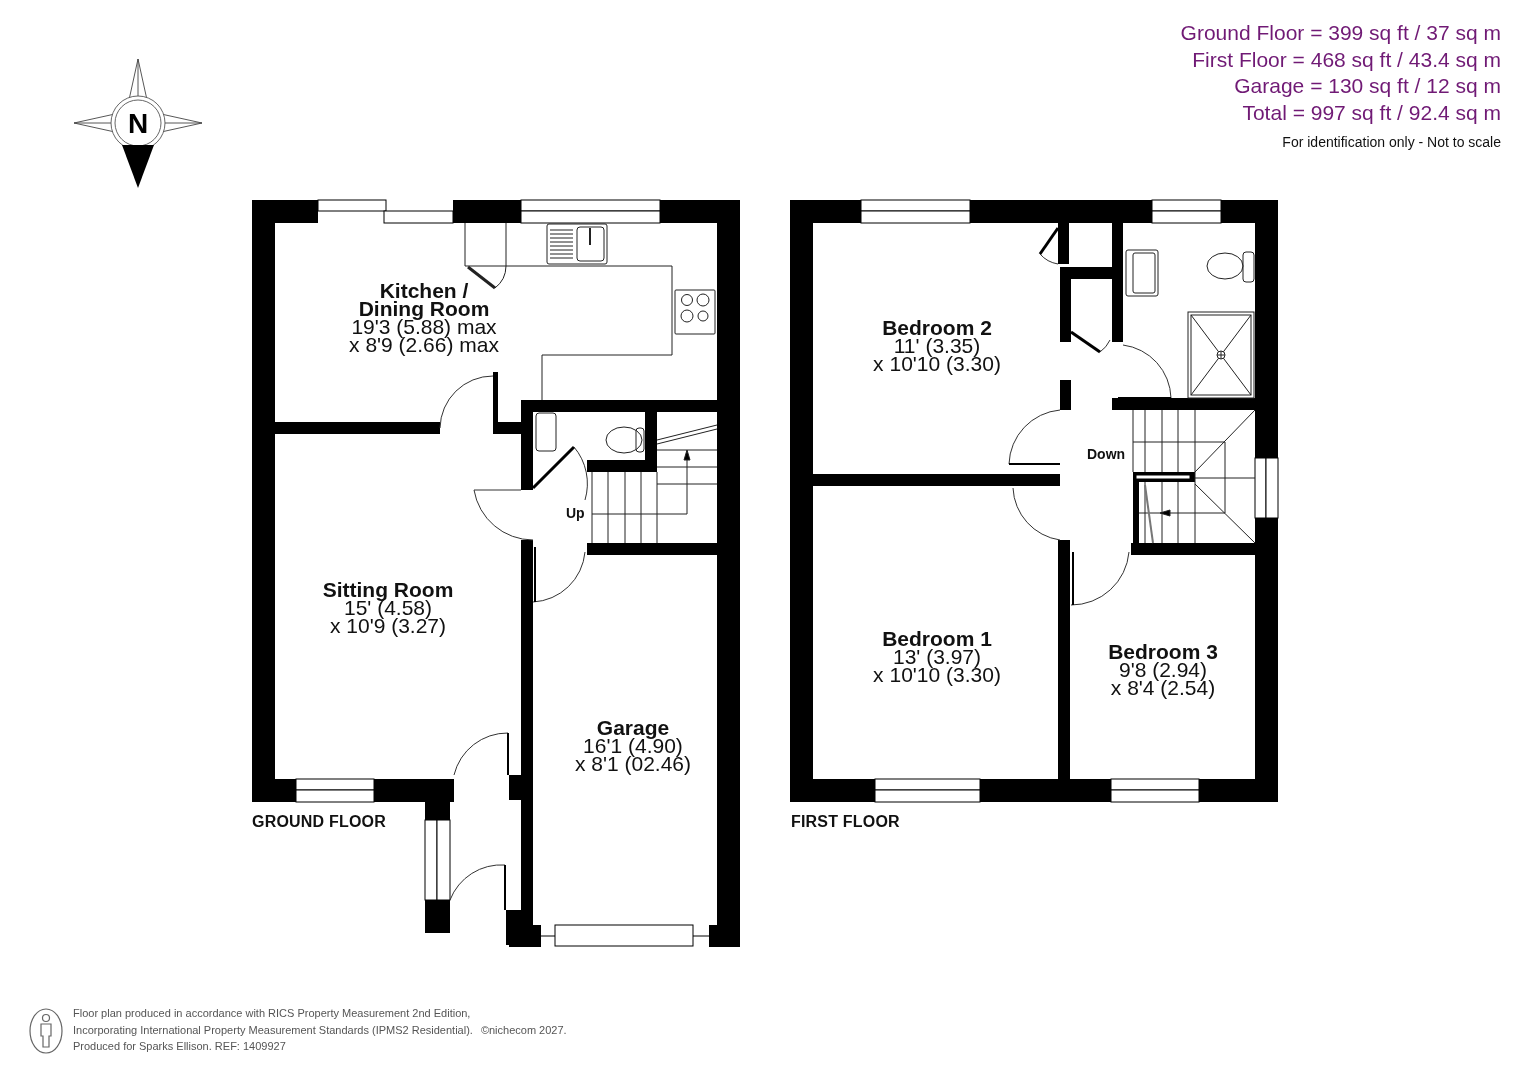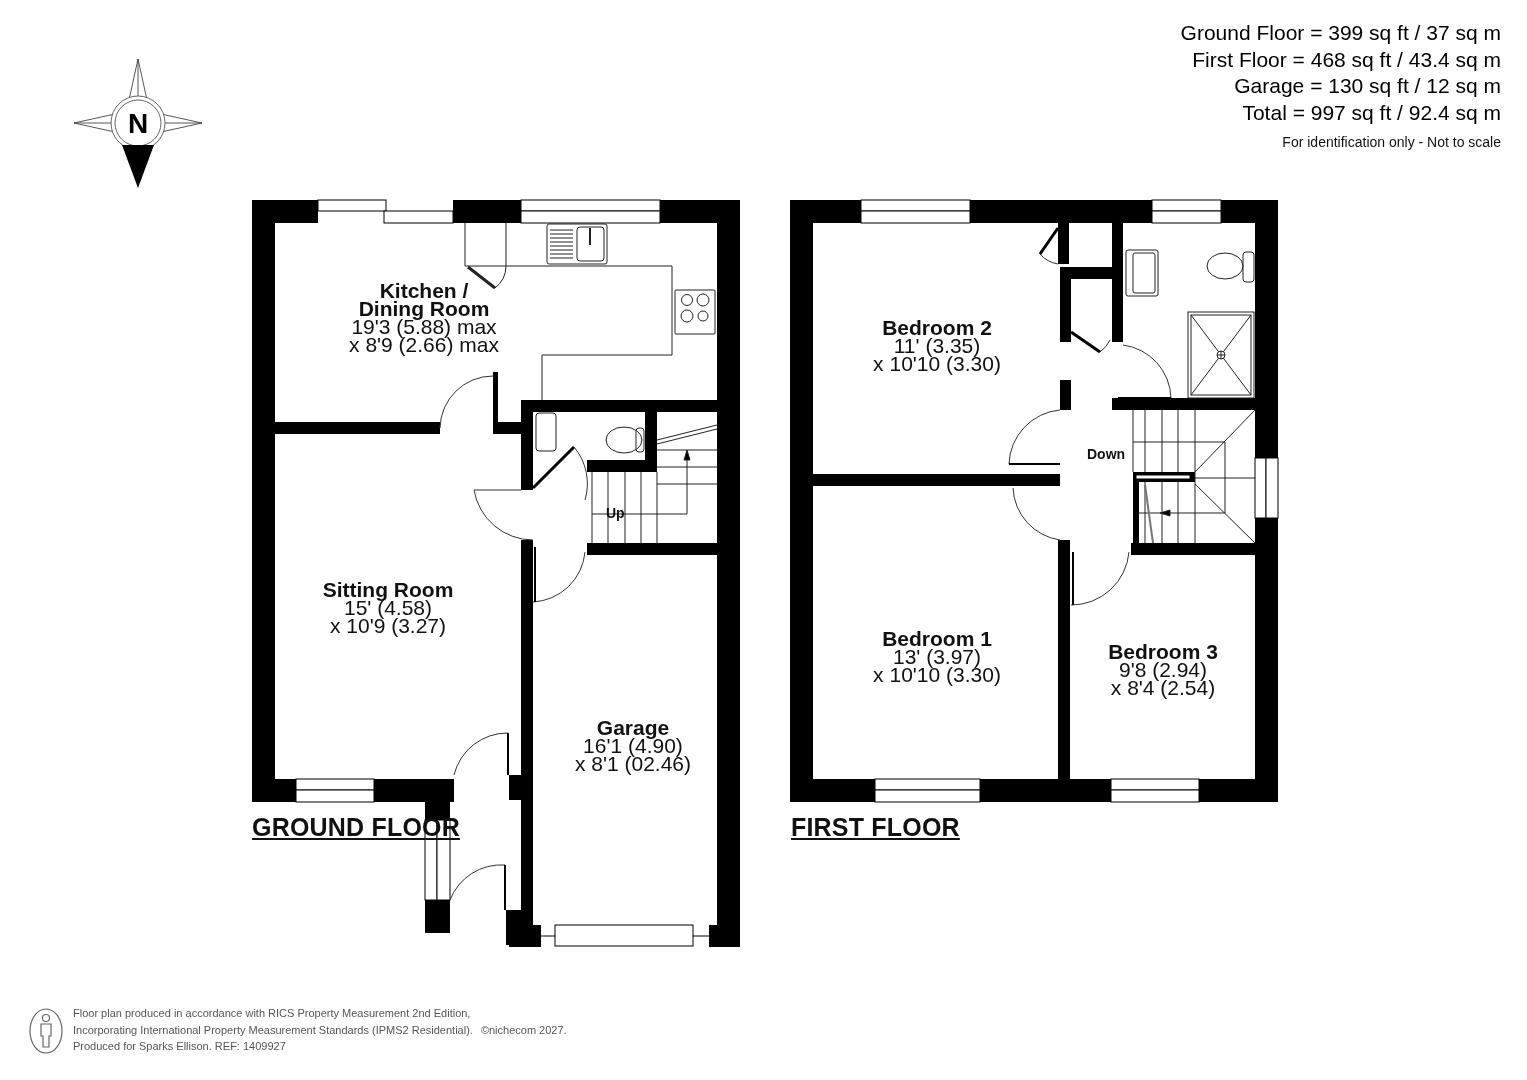--- a/index.html
+++ b/index.html
@@ -1,24 +1,24 @@
 <!DOCTYPE html>
 <html><head>
 <meta charset="utf-8">
 <style>
   html, body { margin: 0; padding: 0; background: #ffffff; }
   body { width: 1527px; height: 1080px; position: relative; overflow: hidden; font-family: "Liberation Sans", sans-serif; color: #111; }
   .areas { position: absolute; right: 26px; top: 20px; text-align: right; }
-  .areas .line { font-size: 21px; line-height: 26.5px; color: #000000; }
+  .areas .line { font-size: 21px; line-height: 26.5px; color: #701a75; }
   .areas .note { font-size: 14px; margin-top: 8px; color: #111; }
   .compass { position: absolute; left: 72px; top: 57px; width: 132px; height: 132px; }
   svg.plan { position: absolute; left: 0; top: 0; }
   .room-label { position: absolute; text-align: center; transform: translateX(-50%); font-size: 21px; line-height: 18px; white-space: nowrap; }
   .room-label .name { font-weight: bold; }
-  .floor-title { position: absolute; font-weight: bold; font-size: 25px; letter-spacing: 0.2px; text-decoration: underline; }
+  .floor-title { position: absolute; font-weight: bold; font-size: 16px; letter-spacing: 0.2px; }
   .stair-label { position: absolute; font-weight: bold; font-size: 14px; }
   .footer { position: absolute; left: 28px; top: 1005px; height: 52px; }
   .footer .person { position: absolute; left: 0; top: 2px; width: 36px; height: 48px; }
   .footer .text { position: absolute; left: 45px; top: 0; font-size: 11px; line-height: 16.5px; color: #555; white-space: nowrap; }
   .footer .copy { margin-left: 8px; }
 </style>
 </head>
 <body>
 
 <div class="areas">
@@ -257,21 +257,21 @@
 <div class="room-label" style="left:388px; top:581px;">
   <div class="name">Sitting Room</div>
   <div>15' (4.58)</div>
   <div>x 10'9 (3.27)</div>
 </div>
 <div class="room-label" style="left:633px; top:719px;">
   <div class="name">Garage</div>
   <div>16'1 (4.90)</div>
   <div>x 8'1 (02.46)</div>
 </div>
-<div class="stair-label" style="left:566px; top:505px;margin-left:40px;">Up</div>
+<div class="stair-label" style="left:566px; top:505px;">Up</div>
 <div class="floor-title" style="left:252px; top:813px;">GROUND FLOOR</div>
 
 <div class="room-label" style="left:937px; top:319px;">
   <div class="name">Bedroom 2</div>
   <div>11' (3.35)</div>
   <div>x 10'10 (3.30)</div>
 </div>
 <div class="room-label" style="left:937px; top:606px;margin-top:24px;">
   <div class="name">Bedroom 1</div>
   <div>13' (3.97)</div>

